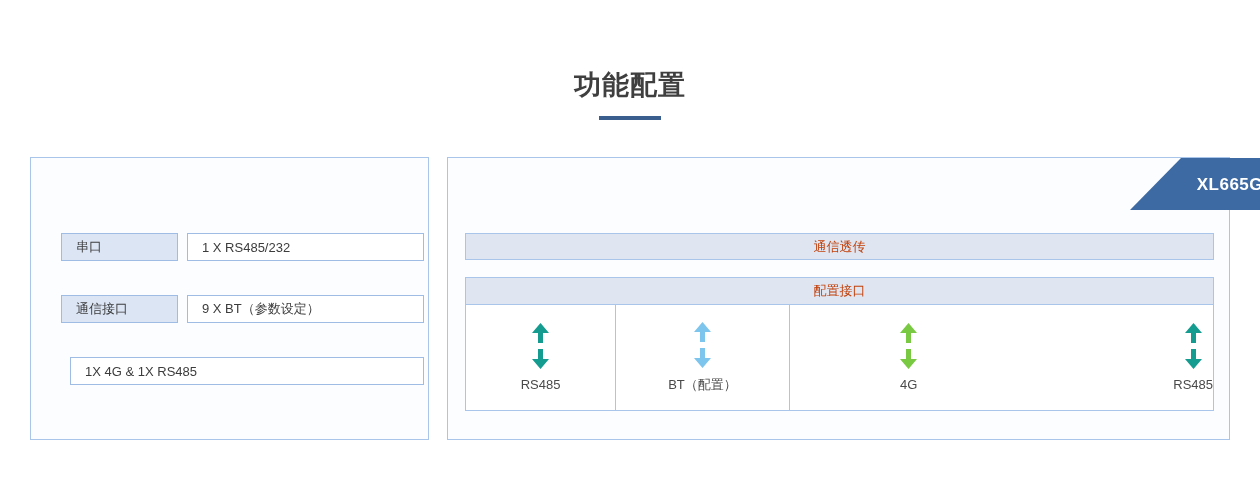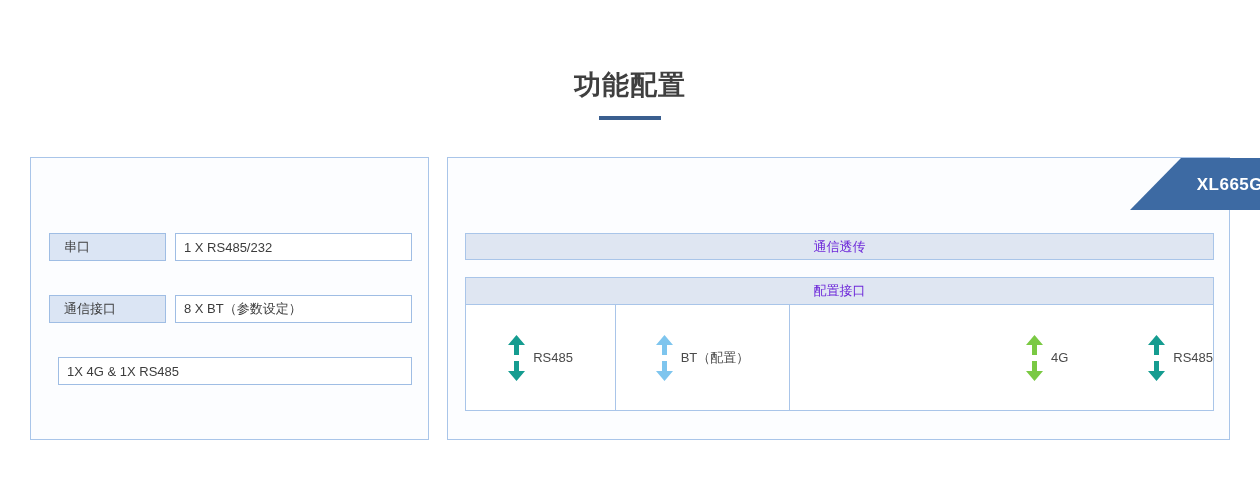--- a/index.html
+++ b/index.html
@@ -67,21 +67,21 @@
     -webkit-clip-path: polygon(17% 0, 100% 0, 83% 100%, 0 100%);
     clip-path: polygon(17% 0, 100% 0, 83% 100%, 0 100%);
   }
   .banner-left  { left: 78px;  width: 264px; }
   .banner-right { left: 682px; width: 300px; }
   .banner-label { transform: translateX(0px); white-space: nowrap; }
 
   
   .spec-rows {
     position: absolute;
-    left: 18px;
+    left: 30px;
     top: 75px;
     width: 363px;
   }
   .spec-row {
     display: flex;
     align-items: stretch;
     height: 28px;
     margin-bottom: 34px;
   }
   .spec-row:last-child { margin-bottom: 0; }
@@ -96,66 +96,67 @@
     font-size: 13px;
     color: #3c3c3c;
   }
   .spec-val {
     flex: 1;
     margin-left: 9px;
     background: #ffffff;
     border: 1px solid #9fbde4;
     display: flex;
     align-items: center;
-    padding-left: 8px;
+    padding-left: 14px;
     font-size: 13px;
     color: #3c3c3c;
   }
 
   
   .diagram {
     position: absolute;
     left: 17px;
     top: 75px;
     width: 749px;
   }
   .bar {
     height: 27px;
     background: #dfe6f2;
     border: 1px solid #a9c5e9;
     display: flex;
     align-items: center;
     justify-content: center;
     font-size: 13px;
-    color: #6d28d9;
+    color: #c2410c;
   }
   .bar-transport { margin-bottom: 17px; }
   .bar-interface { border-bottom: none; }
 
   .cells {
     display: flex;
     height: 107px;
     border: 1px solid #a9c5e9;
   }
   .cell {
     display: flex;
     align-items: center;
     border-right: 1px solid #a9c5e9;
     background: #ffffff;
     height: 100%;
   }
   .cell:last-child { border-right: none; }
   .cell-1 { width: 150px; justify-content: center; }
   .cell-2 { width: 174px; justify-content: center; }
-  .cell-3 { flex: 1; justify-content: flex-end; padding-left: 110px; }
+  .cell-3 { flex: 1; justify-content: space-between; padding-left: 110px; }
 
   .port {
     display: flex;
     align-items: center;
     gap: 8px;
+    flex-direction: column;
   }
   .port + .port { margin-left: 80px; }
   .port-label {
     font-size: 13px;
     color: #4a4a4a;
     white-space: nowrap;
   }
   .arrow-icon { display: block; }
 </style>
 </head>
@@ -173,21 +174,21 @@
 
     <div class="spec-rows">
 
       <div class="spec-row">
         <div class="spec-key">串口</div>
         <div class="spec-val">1 X RS485/232</div>
       </div>
 
       <div class="spec-row">
         <div class="spec-key">通信接口</div>
-        <div class="spec-val">8 X BT（参数设定）</div>
+        <div class="spec-val">9 X BT（参数设定）</div>
       </div>
 
       <div class="spec-row">
         <div class="spec-val">1X 4G &amp; 1X RS485</div>
       </div>
 
     </div>
   </div>
 
   <div class="panel panel-right">

